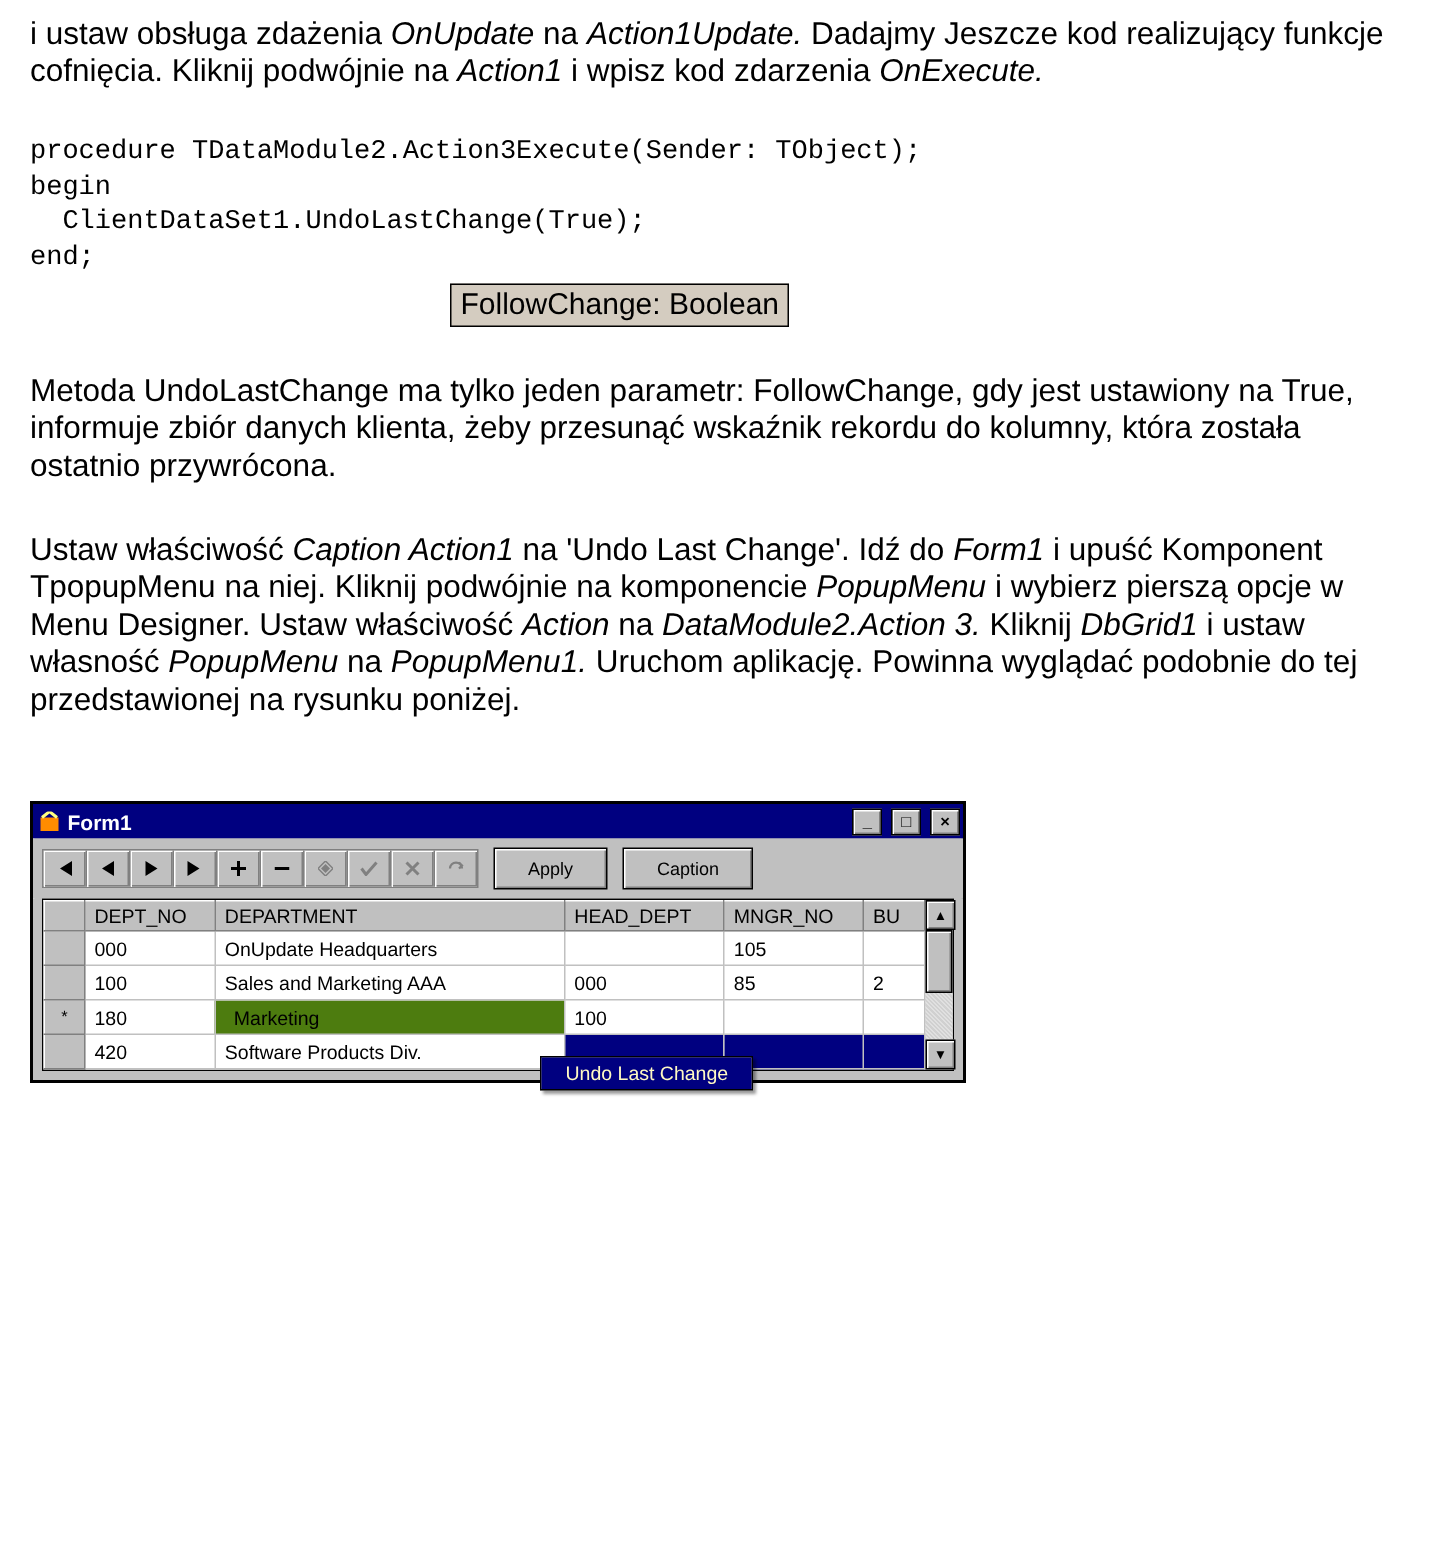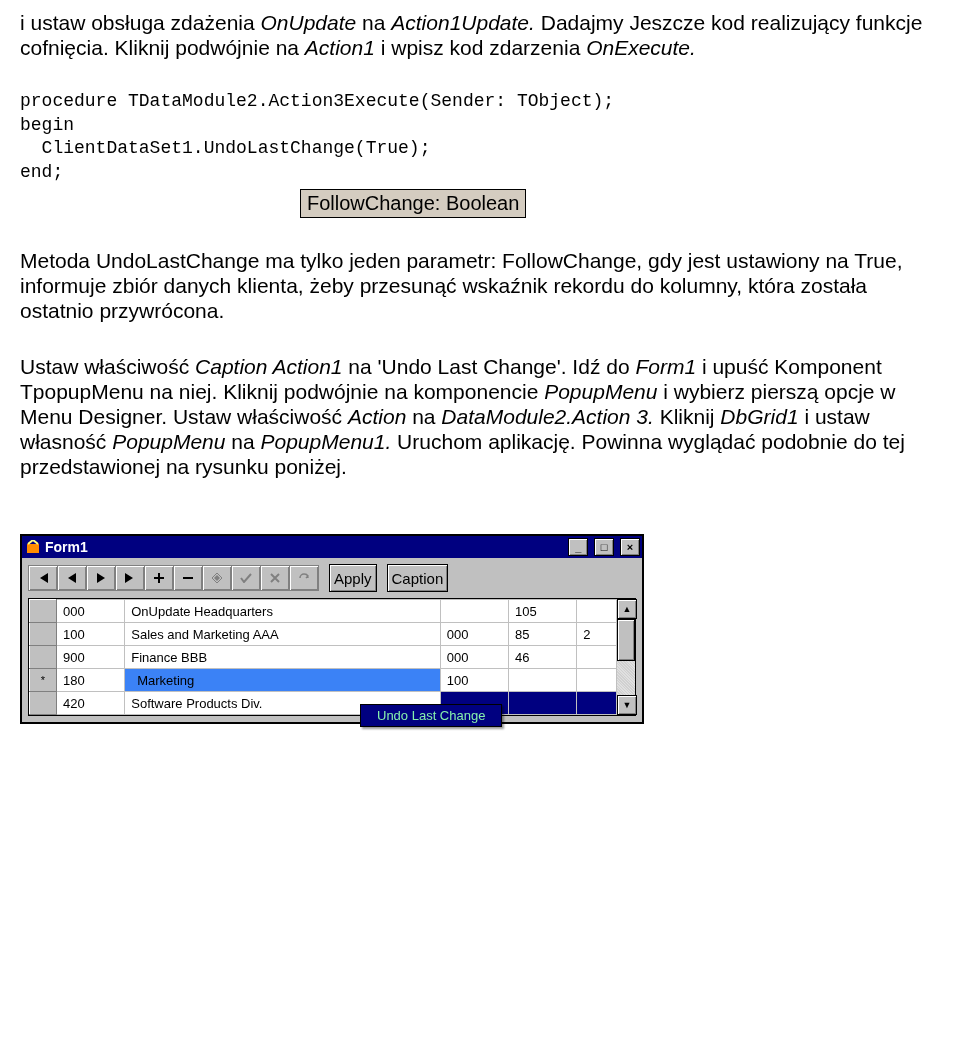--- a/index.html
+++ b/index.html
@@ -83,26 +83,26 @@
   .nav-btn {
     width: 28px; height: 24px;
     background: #c0c0c0;
     border-right: 1px solid #808080;
     display: inline-flex; align-items: center; justify-content: center;
     box-shadow: inset 1px 1px 0 #fff, inset -1px -1px 0 #808080;
   }
   .nav-btn:last-child { border-right: none; }
   .big-btn {
     height: 26px;
-    padding: 0 4px;
-    background: #c0c0c0;
-    border: 1px solid #000;
-    box-shadow: inset 1px 1px 0 #fff, inset -1px -1px 0 #808080;
-    font-family: Tahoma, Arial, sans-serif;
-    font-size: 15px;
+    padding: 0 22px;
+    background: #c0c0c0;
+    border: 1px solid #000;
+    box-shadow: inset 1px 1px 0 #fff, inset -1px -1px 0 #808080;
+    font-family: Tahoma, Arial, sans-serif;
+    font-size: 12px;
     margin-left: 10px;
     display: inline-flex; align-items: center;
   }
   .grid-wrap {
     background: #c0c0c0;
     padding: 0 6px 6px 6px;
   }
   .grid {
     background: #fff;
     border: 1px solid #000;
@@ -138,21 +138,21 @@
     border: 1px solid #808080;
     border-top: 1px solid #fff;
     border-left: 1px solid #fff;
   }
   .sel-cell {
     background: #000080;
     color: #fff;
   }
   .editing {
     border: 1px dotted #000;
-    background: #3b82f6;
+    background: #4d7c0f;
     padding-left: 12px;
   }
   .scroll-col {
     width: 18px;
     background: #c0c0c0;
     display: flex;
     flex-direction: column;
   }
   .sb-btn {
     width: 18px; height: 18px;
@@ -167,21 +167,21 @@
   .context-menu {
     position: absolute;
     background: #c0c0c0;
     border: 1px solid #000;
     box-shadow: inset 1px 1px 0 #dfdfdf, 2px 2px 2px rgba(0,0,0,.4);
     font-family: Tahoma, Arial, sans-serif;
     font-size: 13px;
   }
   .context-item {
     background: #000080;
-    color: #86efac;
+    color: #fef9c3;
     padding: 3px 16px;
   }
   .win-wrap { position: relative; display: inline-block; }
 </style>
 </head>
 <body>
 
 
 
 
@@ -282,43 +282,43 @@
           </span>
     </div>
     <span class="big-btn">Apply</span>
     <span class="big-btn">Caption</span>
   </div>
 
   <div class="grid-wrap">
     <div class="grid">
       <table>
         <tbody>
+              <tr>
+          <th class="row-header"></th>
+          <th>DEPT_NO</th>
+          <th style="width:220px">DEPARTMENT</th>
+          <th>HEAD_DEPT</th>
+          <th>MNGR_NO</th>
+          <th style="width:28px">BU</th>
+        </tr>
         <tr>
                 <td class="row-header"></td>
                 <td>000</td>
                 <td>OnUpdate Headquarters</td>
                 <td></td>
                 <td>105</td>
                 <td></td>
               </tr>
         <tr>
                 <td class="row-header"></td>
                 <td>100</td>
                 <td>Sales and Marketing AAA</td>
                 <td>000</td>
                 <td>85</td>
                 <td>2</td>
-              </tr>
-        <tr>
-                <td class="row-header"></td>
-                <td>900</td>
-                <td>Finance BBB</td>
-                <td>000</td>
-                <td>46</td>
-                <td></td>
               </tr>
         <tr>
                 <td class="row-header">*</td>
                 <td>180</td>
                 <td class="editing">Marketing</td>
                 <td>100</td>
                 <td></td>
                 <td></td>
               </tr>
         <tr>

